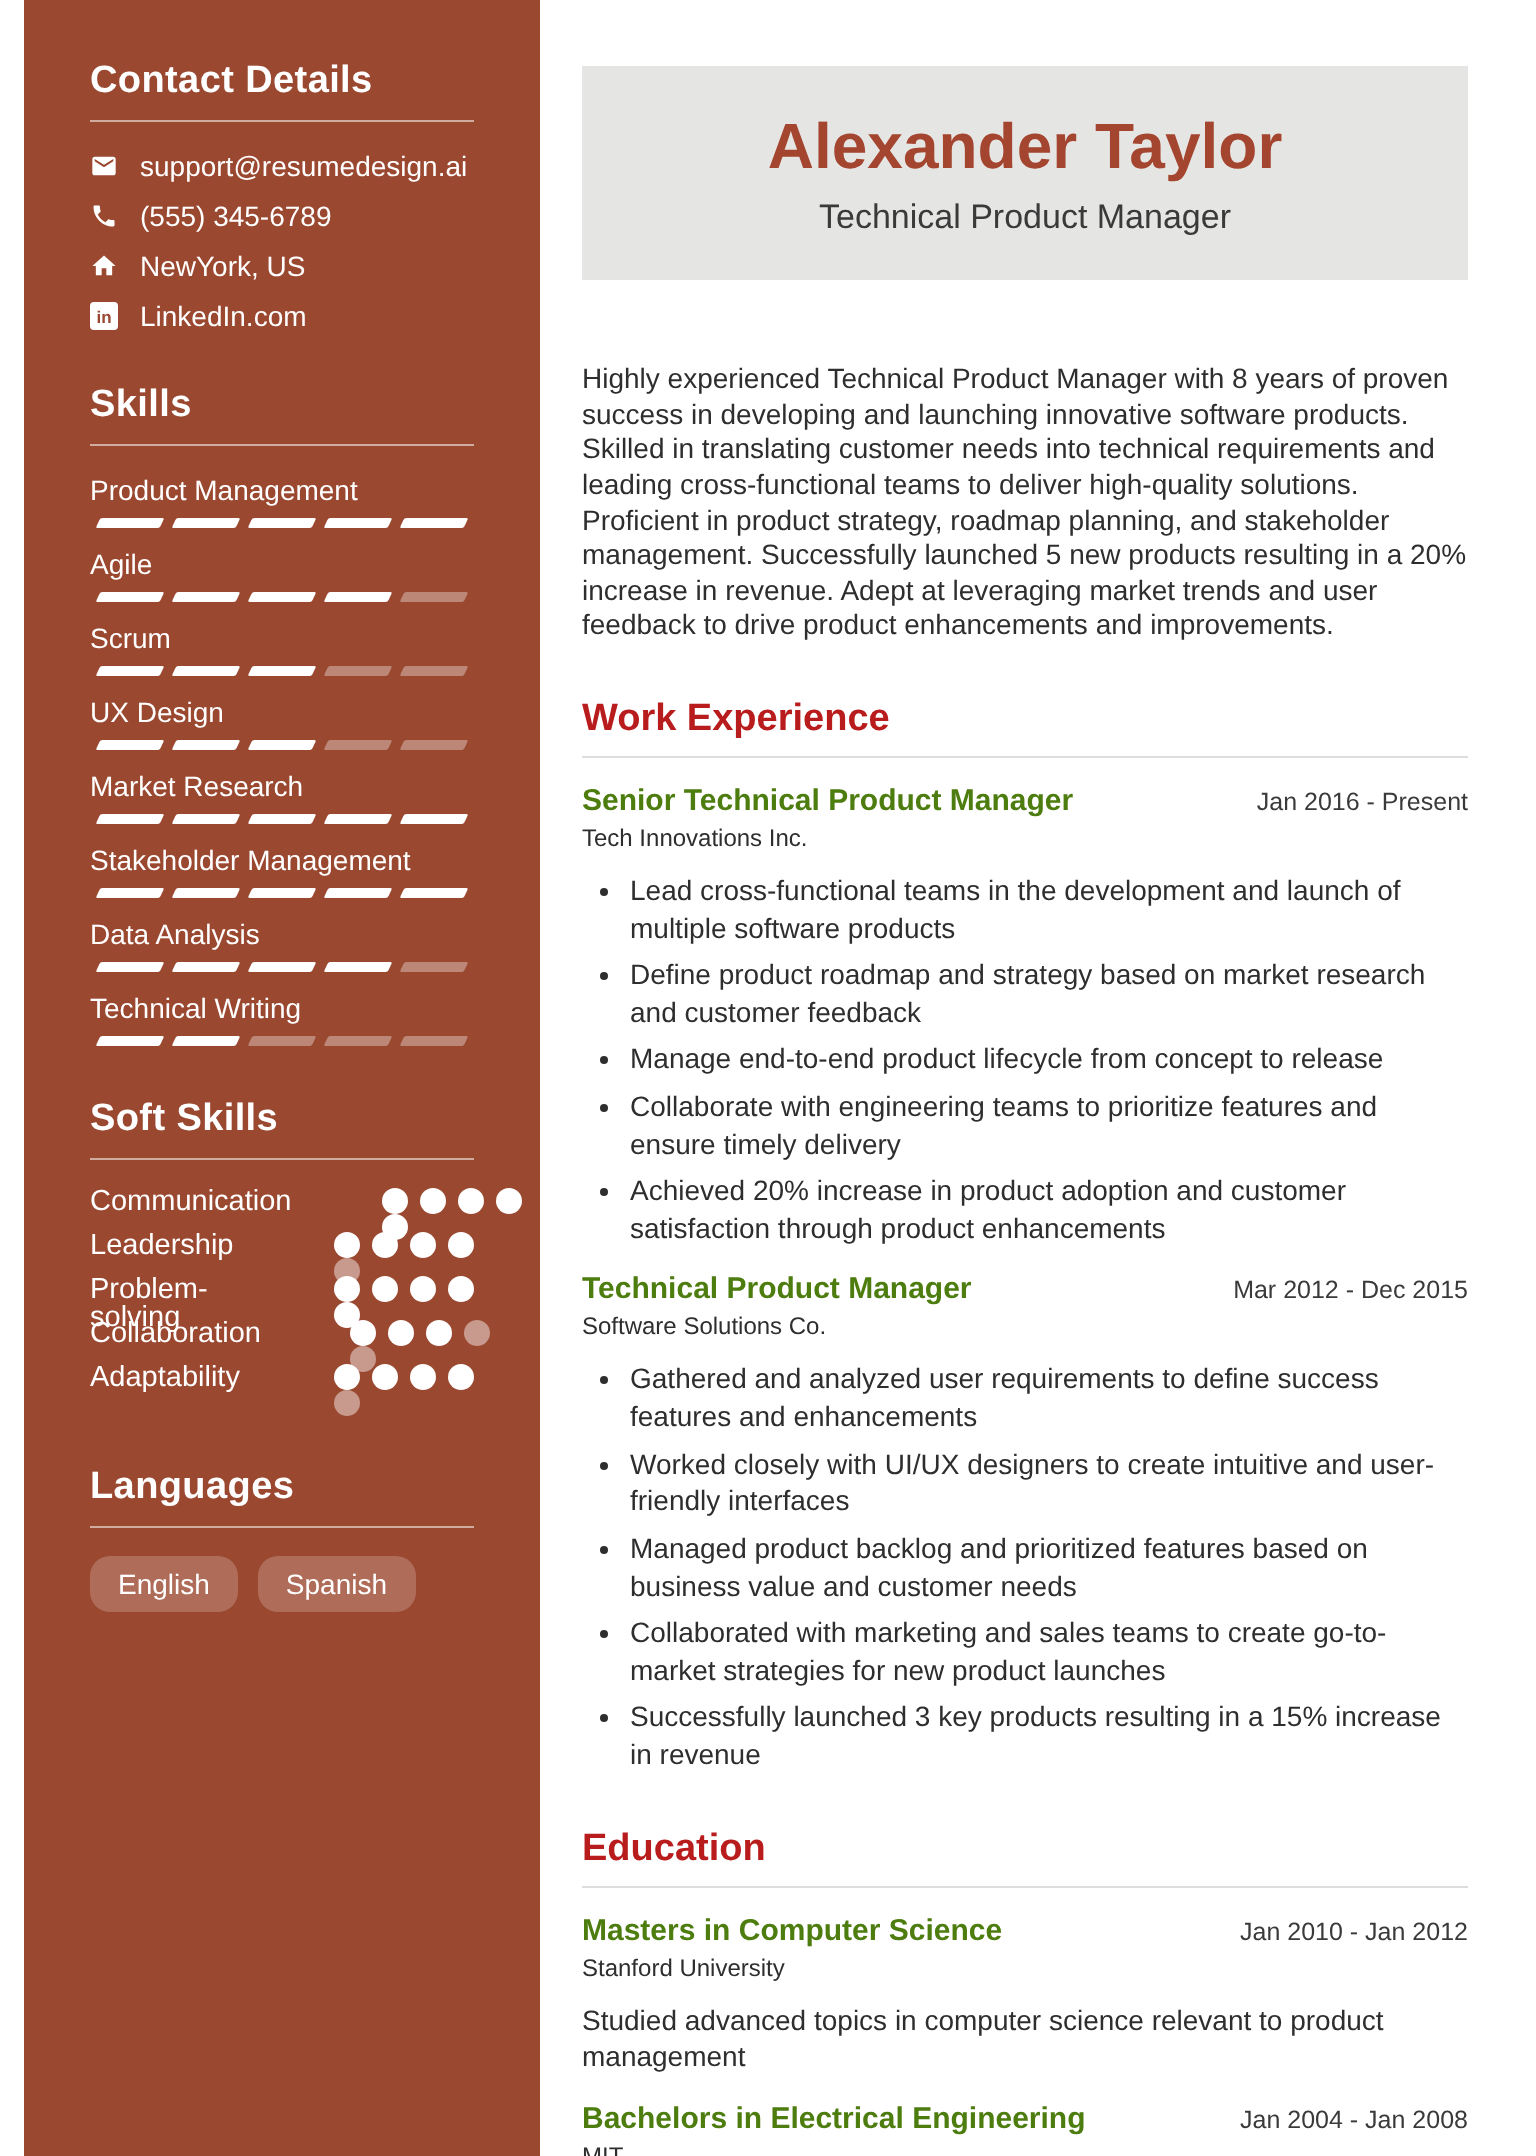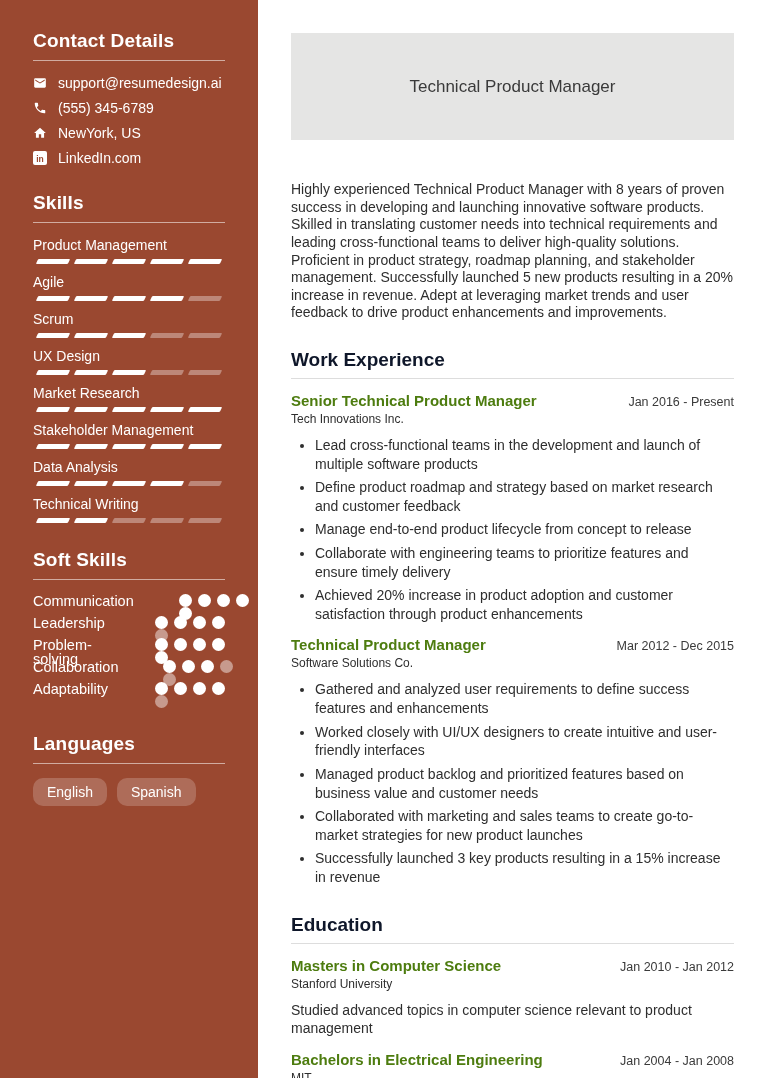--- a/index.html
+++ b/index.html
@@ -9,21 +9,21 @@
     width: 768px;
     height: 1078px;
     background: #ffffff;
     font-family: "Liberation Sans", sans-serif;
     overflow: hidden;
   }
 
   
   .sidebar {
     position: absolute;
-    left: 0; top: 0;
+    left: 12px; top: 0;
     width: 258px;
     height: 1078px;
     background: #9A4830;
     color: #ffffff;
     padding: 30px 33px 20px 33px;
   }
   .side-heading {
     font-size: 19px;
     font-weight: 700;
     margin: 0 0 8px 0;
@@ -117,21 +117,21 @@
     margin: 41px 0 0 0;
     font-size: 14px;
     line-height: 1.26;
     color: #2e2e2e;
   }
 
   .main-heading {
     margin: 27px 0 0 0;
     font-size: 19px;
     font-weight: 700;
-    color: #0f172a;
+    color: #b91c1c;
   }
   .main-rule {
     border: none;
     border-top: 1px solid #dddddd;
     margin: 7px 0 13px 0;
   }
 
   .entry-head {
     display: flex;
     justify-content: space-between;
@@ -352,20 +352,21 @@
           <span class="chip">English</span>
           <span class="chip">Spanish</span>
         </div>
     </section>
 
   </aside>
 
   <main class="content">
 
     <header class="name-card">
+      <h1>Alexander Taylor</h1>
       <div class="role">Technical Product Manager</div>
     </header>
 
     <p class="summary">Highly experienced Technical Product Manager with 8 years of proven success in developing and launching innovative software products. Skilled in translating customer needs into technical requirements and leading cross-functional teams to deliver high-quality solutions. Proficient in product strategy, roadmap planning, and stakeholder management. Successfully launched 5 new products resulting in a 20% increase in revenue. Adept at leveraging market trends and user feedback to drive product enhancements and improvements.</p>
 
     <section>
       <h2 class="main-heading">Work Experience</h2>
       <hr class="main-rule">
 
       <article class="job">

